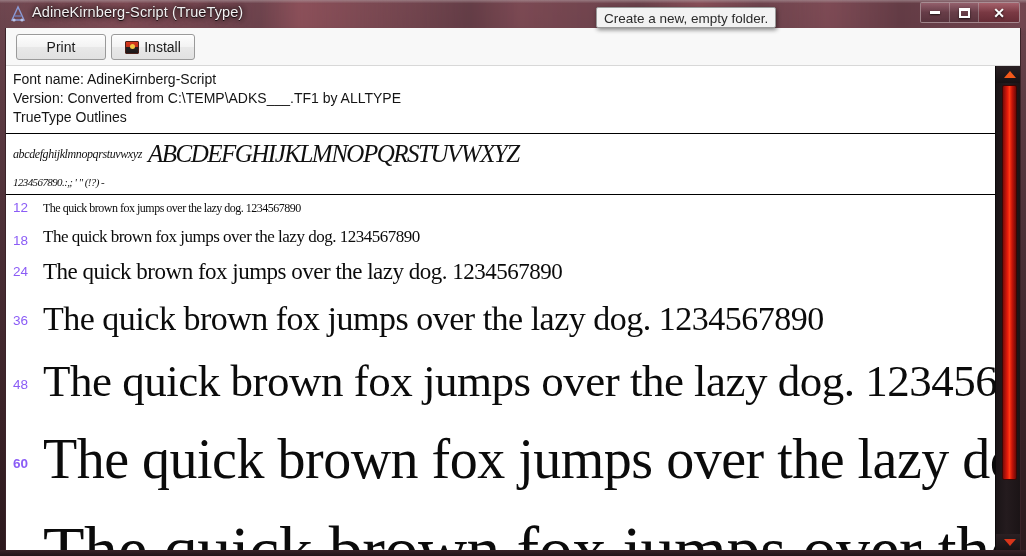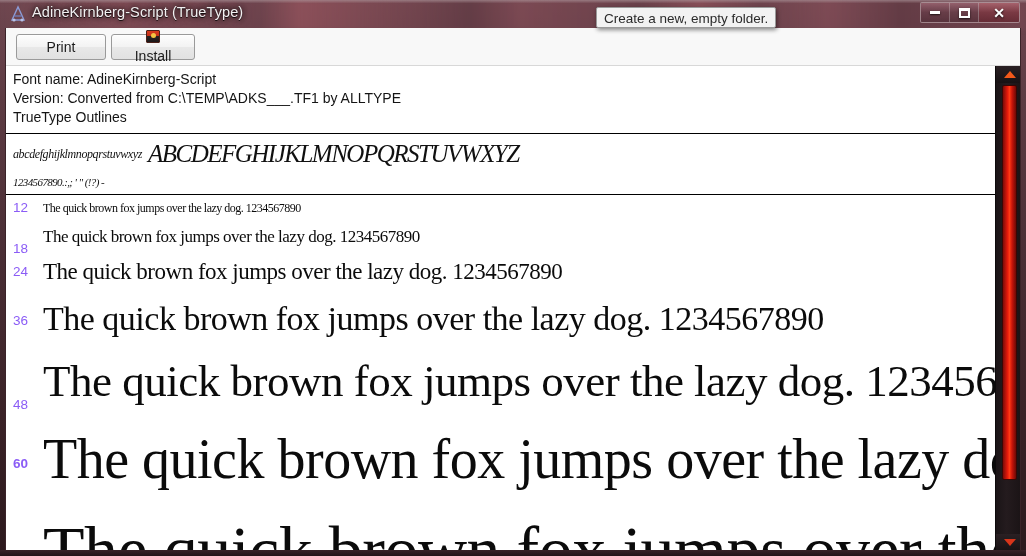--- a/index.html
+++ b/index.html
@@ -104,21 +104,21 @@
     position:absolute; top:6px; height:26px;
     background:linear-gradient(180deg,#fdfdfd 0%,#f3f3f3 48%,#e8e8e8 50%,#e1e1e1 100%);
     border:1px solid #9a9a9a;
     border-radius:3px;
     font-size:14px; color:#1b1b1b;
     display:flex; align-items:center; justify-content:center; gap:5px;
     cursor:default;
     box-shadow:0 1px 0 rgba(255,255,255,.9) inset;
   }
   #btn-print{ left:10px; width:90px; }
-  #btn-install{ left:105px; width:84px;flex-direction:column; }
+  #btn-install{ left:105px; width:84px; }
   .uac-icon{
     width:14px;height:13px;position:relative;flex:0 0 auto;
     background:linear-gradient(180deg,#d83a1c 0%,#c4301a 45%,#2a2322 46%,#1c1718 100%);
     border:1px solid #4b2018;border-radius:1px;
   }
   .uac-icon::after{
     content:"";position:absolute;left:4px;top:2px;width:5px;height:5px;
     background:#f4c542;border-radius:50%;
   }
 
@@ -271,36 +271,36 @@
       <div class="hr" id="hr2"></div>
 
       <div id="rows">
 
         <div class="row" style="height:26px;">
           <span class="sizelabel" style="top:5px;">12</span>
           <span class="sample" style="font-size:12px;line-height:26px;">The quick brown fox jumps over the lazy dog. 1234567890</span>
         </div>
 
         <div class="row" style="height:32px;">
-          <span class="sizelabel" style="top:20px;">18</span>
+          <span class="sizelabel" style="top:12px;">18</span>
           <span class="sample" style="font-size:17px;line-height:32px;">The quick brown fox jumps over the lazy dog. 1234567890</span>
         </div>
 
         <div class="row" style="height:38px;">
           <span class="sizelabel" style="top:11px;">24</span>
           <span class="sample" style="font-size:23px;line-height:38px;">The quick brown fox jumps over the lazy dog. 1234567890</span>
         </div>
 
         <div class="row" style="height:55px;">
           <span class="sizelabel" style="top:22px;">36</span>
           <span class="sample" style="font-size:34px;line-height:55px;">The quick brown fox jumps over the lazy dog. 1234567890</span>
         </div>
 
         <div class="row" style="height:70px;">
-          <span class="sizelabel" style="top:31px;margin-top:20px;">48</span>
+          <span class="sizelabel" style="top:31px;">48</span>
           <span class="sample" style="font-size:45px;line-height:70px;">The quick brown fox jumps over the lazy dog. 1234567890</span>
         </div>
 
         <div class="row" style="height:86px;">
           <span class="sizelabel" style="top:40px;font-weight:bold;">60</span>
           <span class="sample" style="font-size:56px;line-height:86px;">The quick brown fox jumps over the lazy dog. 1234567890</span>
         </div>
 
         <div class="row" style="height:90px;">
           <span class="sizelabel" style="top:48px;">72</span>

